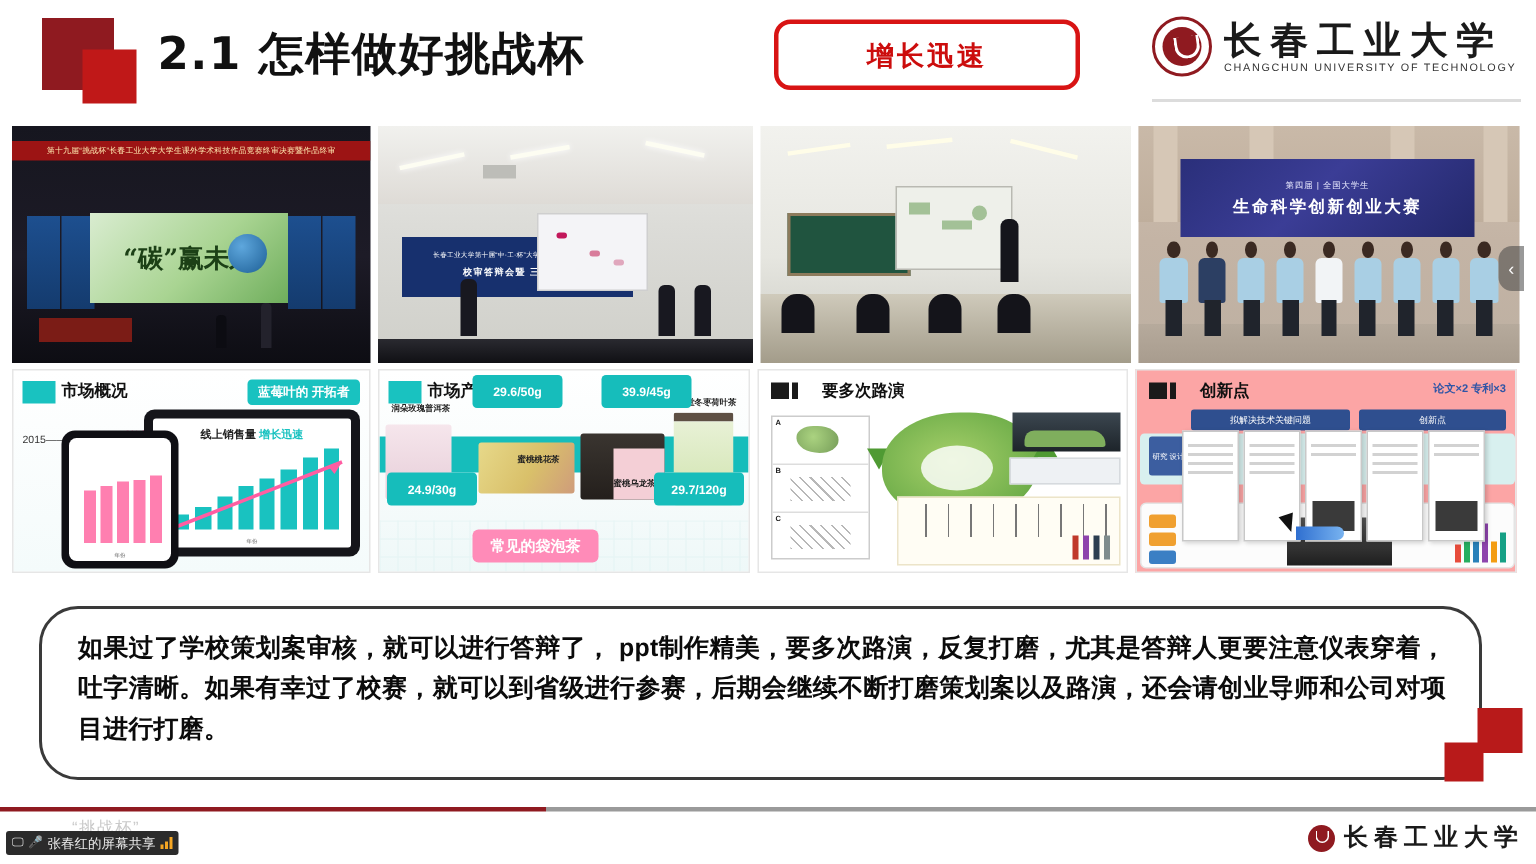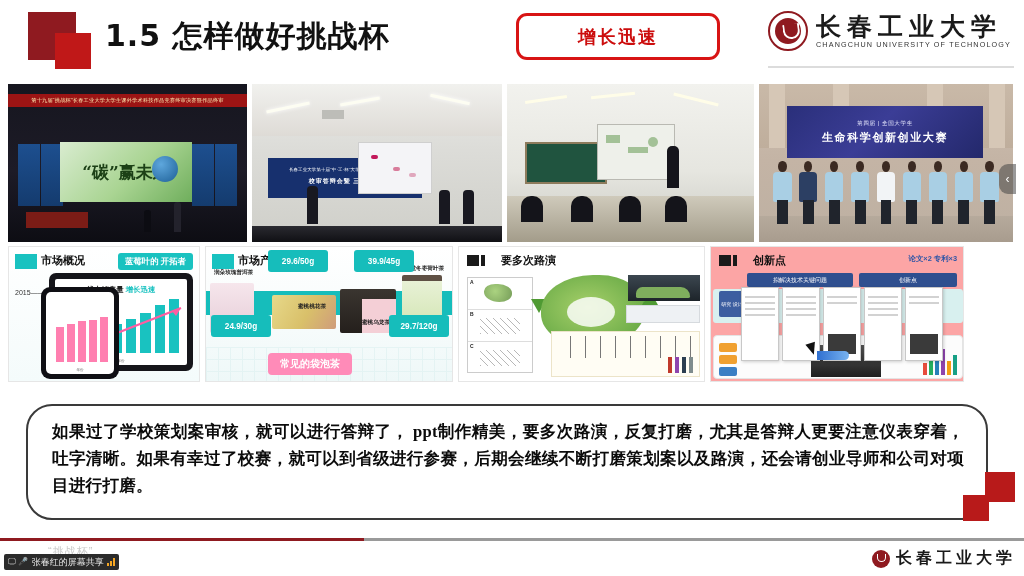--- a/index.html
+++ b/index.html
@@ -151,21 +151,21 @@
     width: 17px; height: 30px;
     background: rgba(70,70,70,.55);
     border-radius: 9px 0 0 9px;
     display:flex; align-items:center; justify-content:center;
     color:#fff; font-size: 12px; line-height: 1;
   }
 
   
   .shot-row { position: absolute; left: 8px; top: 246px; width: 1008px; height: 136px; display: flex; gap: 5px; }
   .shot { position: relative; overflow: hidden; background: #fff; border: 1px solid #e6e6e6; flex: none; }
-  .s1w { width: 192px; } .s2w { width: 248px; } .s3w { width: 247px; } .s4w { width: 254px; }
+  .s1w { width: 239px; } .s2w { width: 248px; } .s3w { width: 247px; } .s4w { width: 254px; }
 
   
   .s1w { background: linear-gradient(#ffffff, #f4fbfb); }
   .tealbar { position:absolute; left:6px; top:7px; width:22px; height:15px; background:#19c2c0; }
   .tealbar.b2 { left:6px; top:7px; }
   .shot-h { position:absolute; left:32px; top:6px; font-size:11px; font-weight:bold; color:#111; }
   .pill { position:absolute; right:6px; top:6px; background:#19c2c0; color:#fff; font-size:8.4px;
           padding:3px 7px; border-radius:3px; font-weight:bold; white-space:nowrap;}
   .yrline { position:absolute; left:6px; top:38px; font-size:7px; color:#333; white-space:nowrap;}
   .yrline b { color:#ff5da2; font-size:10px; }
@@ -264,21 +264,21 @@
 
   
   .callout {
     position:absolute; left:26px; top:404px; width:962px; height:116px;
     border:2px solid #3a3a3a; border-radius:26px; background:#fff;
     padding:13px 22px 10px 24px;
   }
   .callout p {
     font-size:16.6px; font-weight:bold; color:#0b0b0b;
     line-height: 1.62; letter-spacing:.2px;
-    font-family: Liberation Serif, serif;
+    font-family: Liberation Sans, sans-serif;
     text-align: justify;
   }
   .red-dec { position:absolute; background:#b81a1a; }
   .rd1 { left:985px; top:472px; width:30px; height:30px; }
   .rd2 { left:963px; top:495px; width:26px; height:26px; }
 
   
   .footer { position:absolute; left:0; bottom:0; width:1024px; height:38px; background:#fff; }
   .fline-red { position:absolute; left:0; top:0; width:364px; height:3px; background:#8f1a20; }
   .fline-gray { position:absolute; left:364px; top:0; width:660px; height:3px; background:#9a9a9a; }
@@ -301,21 +301,21 @@
 </style>
 </head>
 <body>
 
 <div class="slide">
 
   <div class="header">
     <div class="deco-sq big"></div>
     <div class="deco-sq small"></div>
 
-    <div class="slide-title">1.5 怎样做好挑战杯</div>
+    <div class="slide-title">2.1 怎样做好挑战杯</div>
 
     <div class="badge-box">
       <span class="badge-text">增长迅速</span>
     </div>
 
     <div class="uni-logo">
       <div class="uni-seal"></div>
       <div class="uni-names">
         <div class="uni-cn">长春工业大学</div>
         <div class="uni-en">CHANGCHUN UNIVERSITY OF TECHNOLOGY</div>

